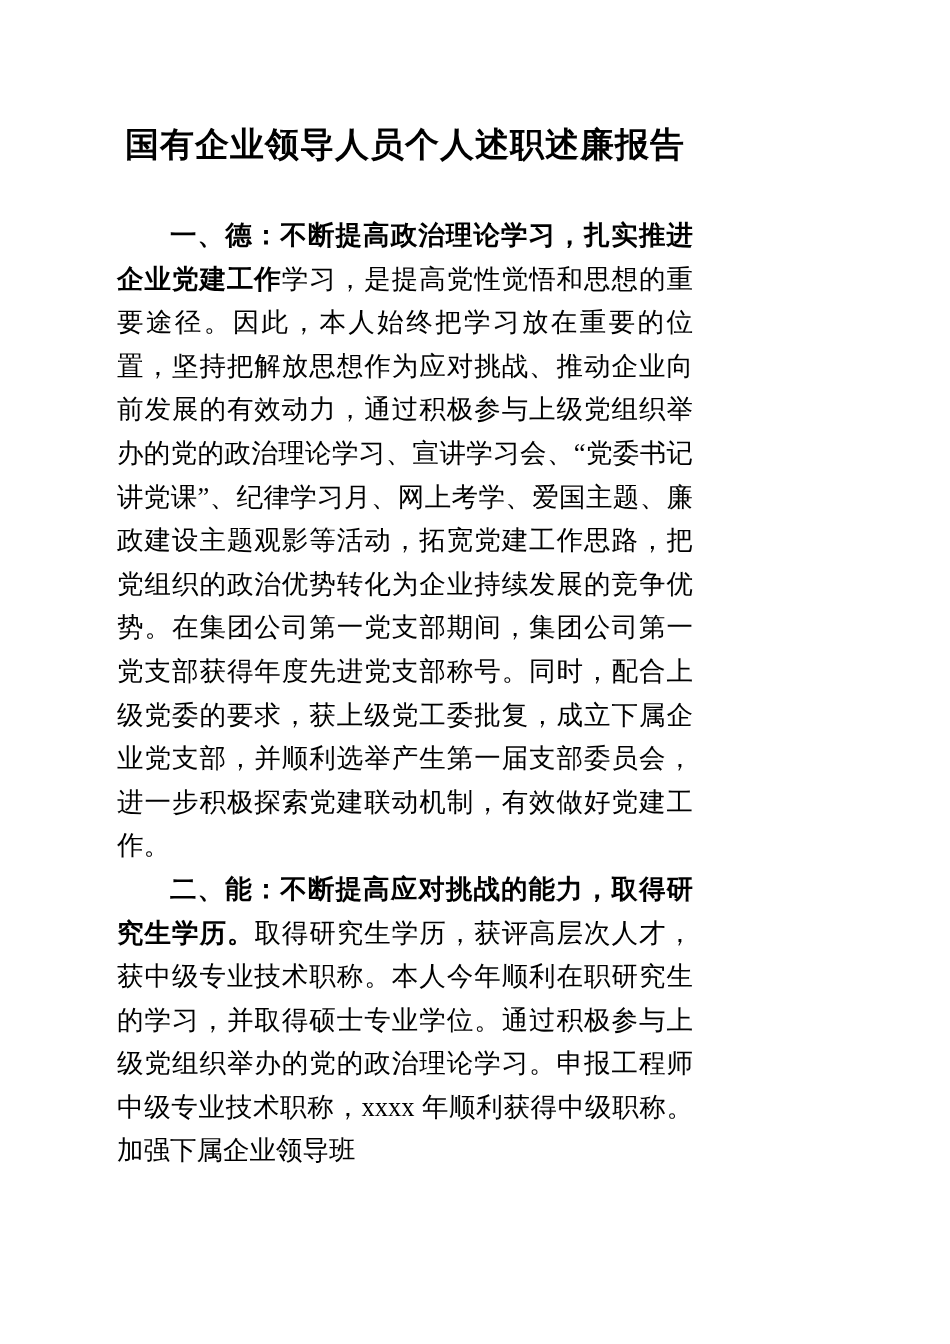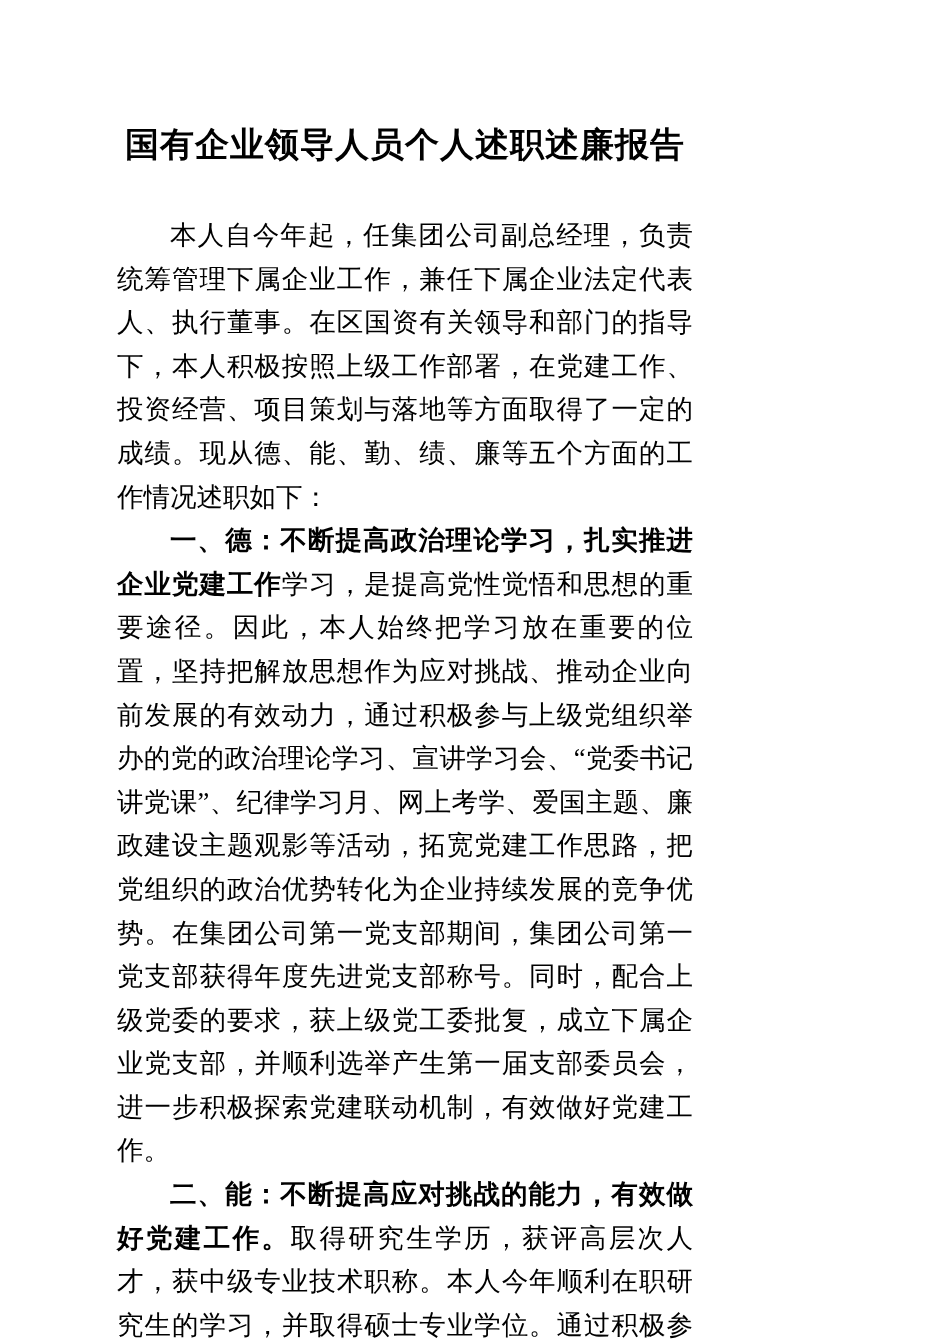--- a/index.html
+++ b/index.html
@@ -43,19 +43,18 @@
     font-family: Liberation Serif, serif;
   }
 </style>
 </head>
 <body>
 
 <div class="page">
 
   <h1 class="doc-title">国有企业领导人员个人述职述廉报告</h1>
 
-  <p class="para"><span>本人自今年起，任集团公司副总经理，负责统筹管理下属企业工作，兼任下属企业法定代表人、执行董事。在区国资有关领导和部门的指导下，本人积极按照上级工作部署，在党建工作、投资经营、项目策划与落地等方面取得了一定的成绩。现从德、能、勤、绩、廉等五个方面的工作情况述职如下：</span></p>
 
   <p class="para"><span class="para-lead">一、德：不断提高政治理论学习，扎实推进企业党建工作</span><span>学习，是提高党性觉悟和思想的重要途径。因此，本人始终把学习放在重要的位置，坚持把解放思想作为应对挑战、推动企业向前发展的有效动力，通过积极参与上级党组织举办的党的政治理论学习、宣讲学习会、“党委书记讲党课”、纪律学习月、网上考学、爱国主题、廉政建设主题观影等活动，拓宽党建工作思路，把党组织的政治优势转化为企业持续发展的竞争优势。在集团公司第一党支部期间，集团公司第一党支部获得年度先进党支部称号。同时，配合上级党委的要求，获上级党工委批复，成立下属企业党支部，并顺利选举产生第一届支部委员会，进一步积极探索党建联动机制，有效做好党建工作。</span></p>
 
-  <p class="para"><span class="para-lead">二、能：不断提高应对挑战的能力，有效做好党建工作。</span><span>取得研究生学历，获评高层次人才，获中级专业技术职称。本人今年顺利在职研究生的学习，并取得硕士专业学位。通过积极参与上级党组织举办的党的政治理论学习。申报工程师中级专业技术职称，xxxx 年顺利获得中级职称。加强下属企业领导班</span></p>
+  <p class="para"><span class="para-lead">二、能：不断提高应对挑战的能力，取得研究生学历。</span><span>取得研究生学历，获评高层次人才，获中级专业技术职称。本人今年顺利在职研究生的学习，并取得硕士专业学位。通过积极参与上级党组织举办的党的政治理论学习。申报工程师中级专业技术职称，xxxx 年顺利获得中级职称。加强下属企业领导班</span></p>
 
 </div>
 
 </body></html>

